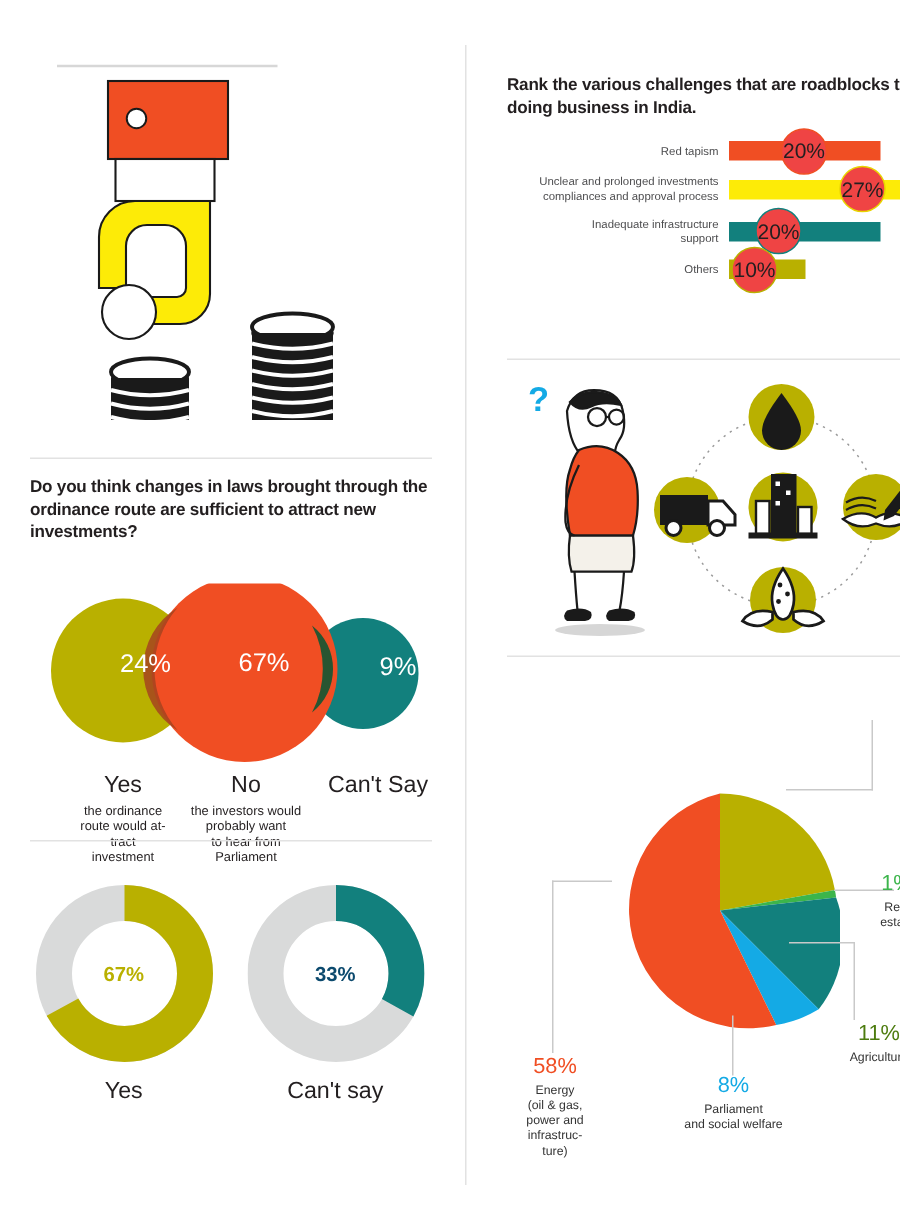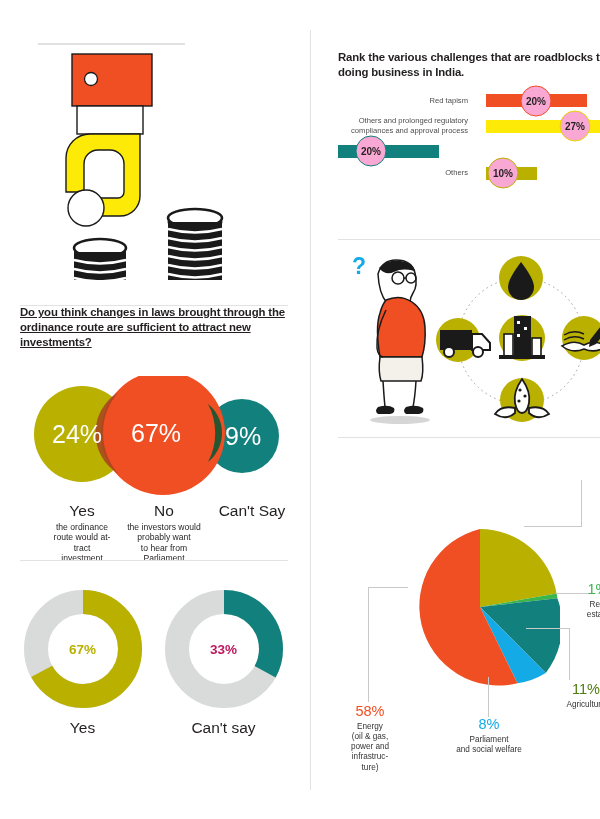--- a/index.html
+++ b/index.html
@@ -52,28 +52,29 @@
   }
 
   
   .illus-top {
     position: absolute;
     left: 20px; top: 36px;
     width: 270px; height: 250px;
   }
 
   
-  .q1-wrap { position: absolute; left: 20px; top: 305px; width: 270px; text-decoration: underline; }
+  .q1-wrap { position: absolute; left: 20px; top: 318px; width: 270px; }
   .venn { position: relative; width: 270px; height: 120px; margin-top: 26px; }
   .venn svg { display:block; }
   .venn-pct {
     position: absolute;
     color: #ffffff;
-    font-size: 25px;
+    font-size: 17px;
     font-weight: 500;
+    margin-left: 28px;
   }
   .venn-labels {
     position: relative;
     width: 270px;
     height: 92px;
     margin-top: 6px;
   }
   .vl { position: absolute; text-align: center; }
   .vl .big { font-size: 15.5px; color:#231f20; line-height: 1.12; }
   .vl .small { font-size: 8.6px; color:#231f20; line-height:1.22; margin-top:2px; }
@@ -98,36 +99,36 @@
     display: flex; align-items: center;
     margin-bottom: 9px;
     position: relative;
   }
   .bar-label {
     width: 148px;
     text-align: right;
     font-size: 7.6px;
     line-height: 1.28;
     color: #4d4d4f;
-    padding-right: 18px;
+    padding-right: 7px;
     box-sizing: border-box;
   }
   .bar-track { position: relative; height: 13px; flex: 1; }
   .bar-fill { position: absolute; left: 0; top: 0; height: 13px; }
   .bar-bubble {
     position: absolute;
     top: 50%;
     transform: translate(-50%, -50%);
     width: 29px; height: 29px;
     border-radius: 50%;
-    background: #f9a8d4;
+    background: #ef4444;
     border: 1.3px solid #ccc;
     display: flex; align-items: center; justify-content: center;
-    font-size: 10px;
-    font-weight: bold;
+    font-size: 14px;
+    font-weight: normal;
   }
 
   
   .illus-mid { position: absolute; left: 10px; top: 248px; width: 280px; height: 180px; }
 
   
   .pie-wrap { position: absolute; left: 12px; top: 448px; width: 278px; }
   .pie-area { position: relative; width: 278px; height: 345px; margin-top: 4px; }
   .pie-svg { position: absolute; left: 62px; top: 75px; }
   .callout { position: absolute; }
@@ -240,21 +241,21 @@
           <div class="donut-label">Yes</div>
         </div>
 
         <div class="donut-cell">
           <div class="donut-box">
             <svg width="118" height="118" viewBox="0 0 118 118">
               <circle cx="59" cy="59" r="47" fill="none" stroke="#d9dada" stroke-width="24"></circle>
               <circle cx="59" cy="59" r="47" fill="none" stroke="#12807d" stroke-width="24" stroke-dasharray="97.5 197.8" transform="rotate(-90 59 59)"></circle>
               <circle cx="59" cy="59" r="25" fill="#ffffff"></circle>
             </svg>
-            <div class="donut-pct" style="color:#be185d;">33%</div>
+            <div class="donut-pct" style="color:#0c4a6e;">33%</div>
           </div>
           <div class="donut-label">Can't say</div>
         </div>
 
       </div>
     </div>
   </div>
 
   <div class="col-right">
 
@@ -268,30 +269,34 @@
             <div>Red tapism</div>
           </div>
           <div class="bar-track">
             <div class="bar-fill" style="width:101px; background:#f04e23;"></div>
             <div class="bar-bubble" style="left:50px; border-color:#f04e23; color:#231f20;">20%</div>
           </div>
         </div>
 
         <div class="bar-row">
           <div class="bar-label">
-            <div>Others and prolonged regulatory</div>
+            <div>Unclear and prolonged investments</div>
             <div>compliances and approval process</div>
           </div>
           <div class="bar-track">
             <div class="bar-fill" style="width:130px; background:#fdeb07;"></div>
             <div class="bar-bubble" style="left:89px; border-color:#e8d400; color:#231f20;">27%</div>
           </div>
         </div>
 
         <div class="bar-row">
+          <div class="bar-label">
+            <div>Inadequate infrastructure</div>
+            <div>support</div>
+          </div>
           <div class="bar-track">
             <div class="bar-fill" style="width:101px; background:#12807d;"></div>
             <div class="bar-bubble" style="left:33px; border-color:#12807d; color:#231f20;">20%</div>
           </div>
         </div>
 
 
         <div class="bar-row">
           <div class="bar-label">
             <div>Others</div>

